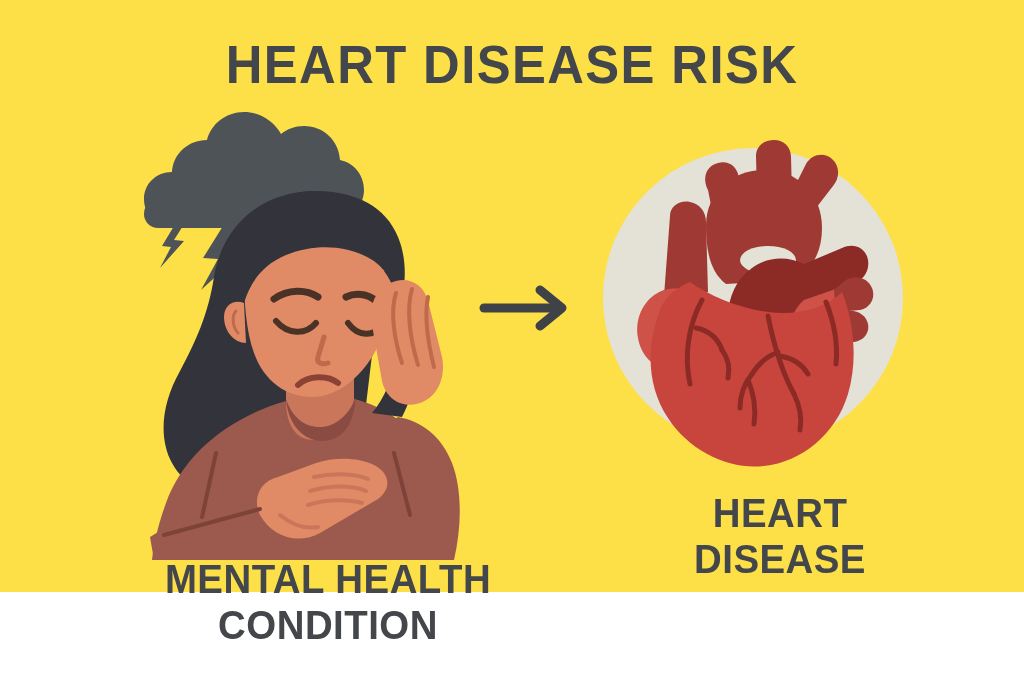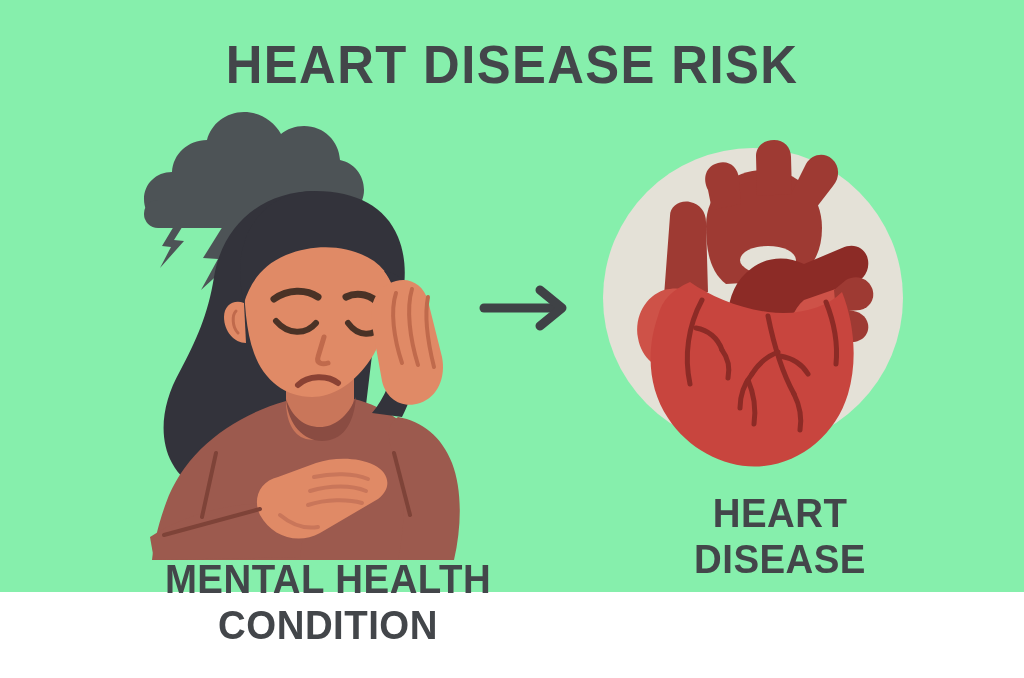--- a/index.html
+++ b/index.html
@@ -9,21 +9,21 @@
   body {
     width: 1024px;
     height: 678px;
     overflow: hidden;
     font-family: "Liberation Sans", sans-serif;
   }
   #infographic {
     position: relative;
     width: 1024px;
     height: 592px;
-    background: #86efac;
+    background: #fde047;
   }
   .title {
     position: absolute;
     top: 36px;
     left: 0;
     width: 1024px;
     text-align: center;
     font-family: "Liberation Sans", sans-serif;
     font-weight: bold;
     font-size: 54px;

